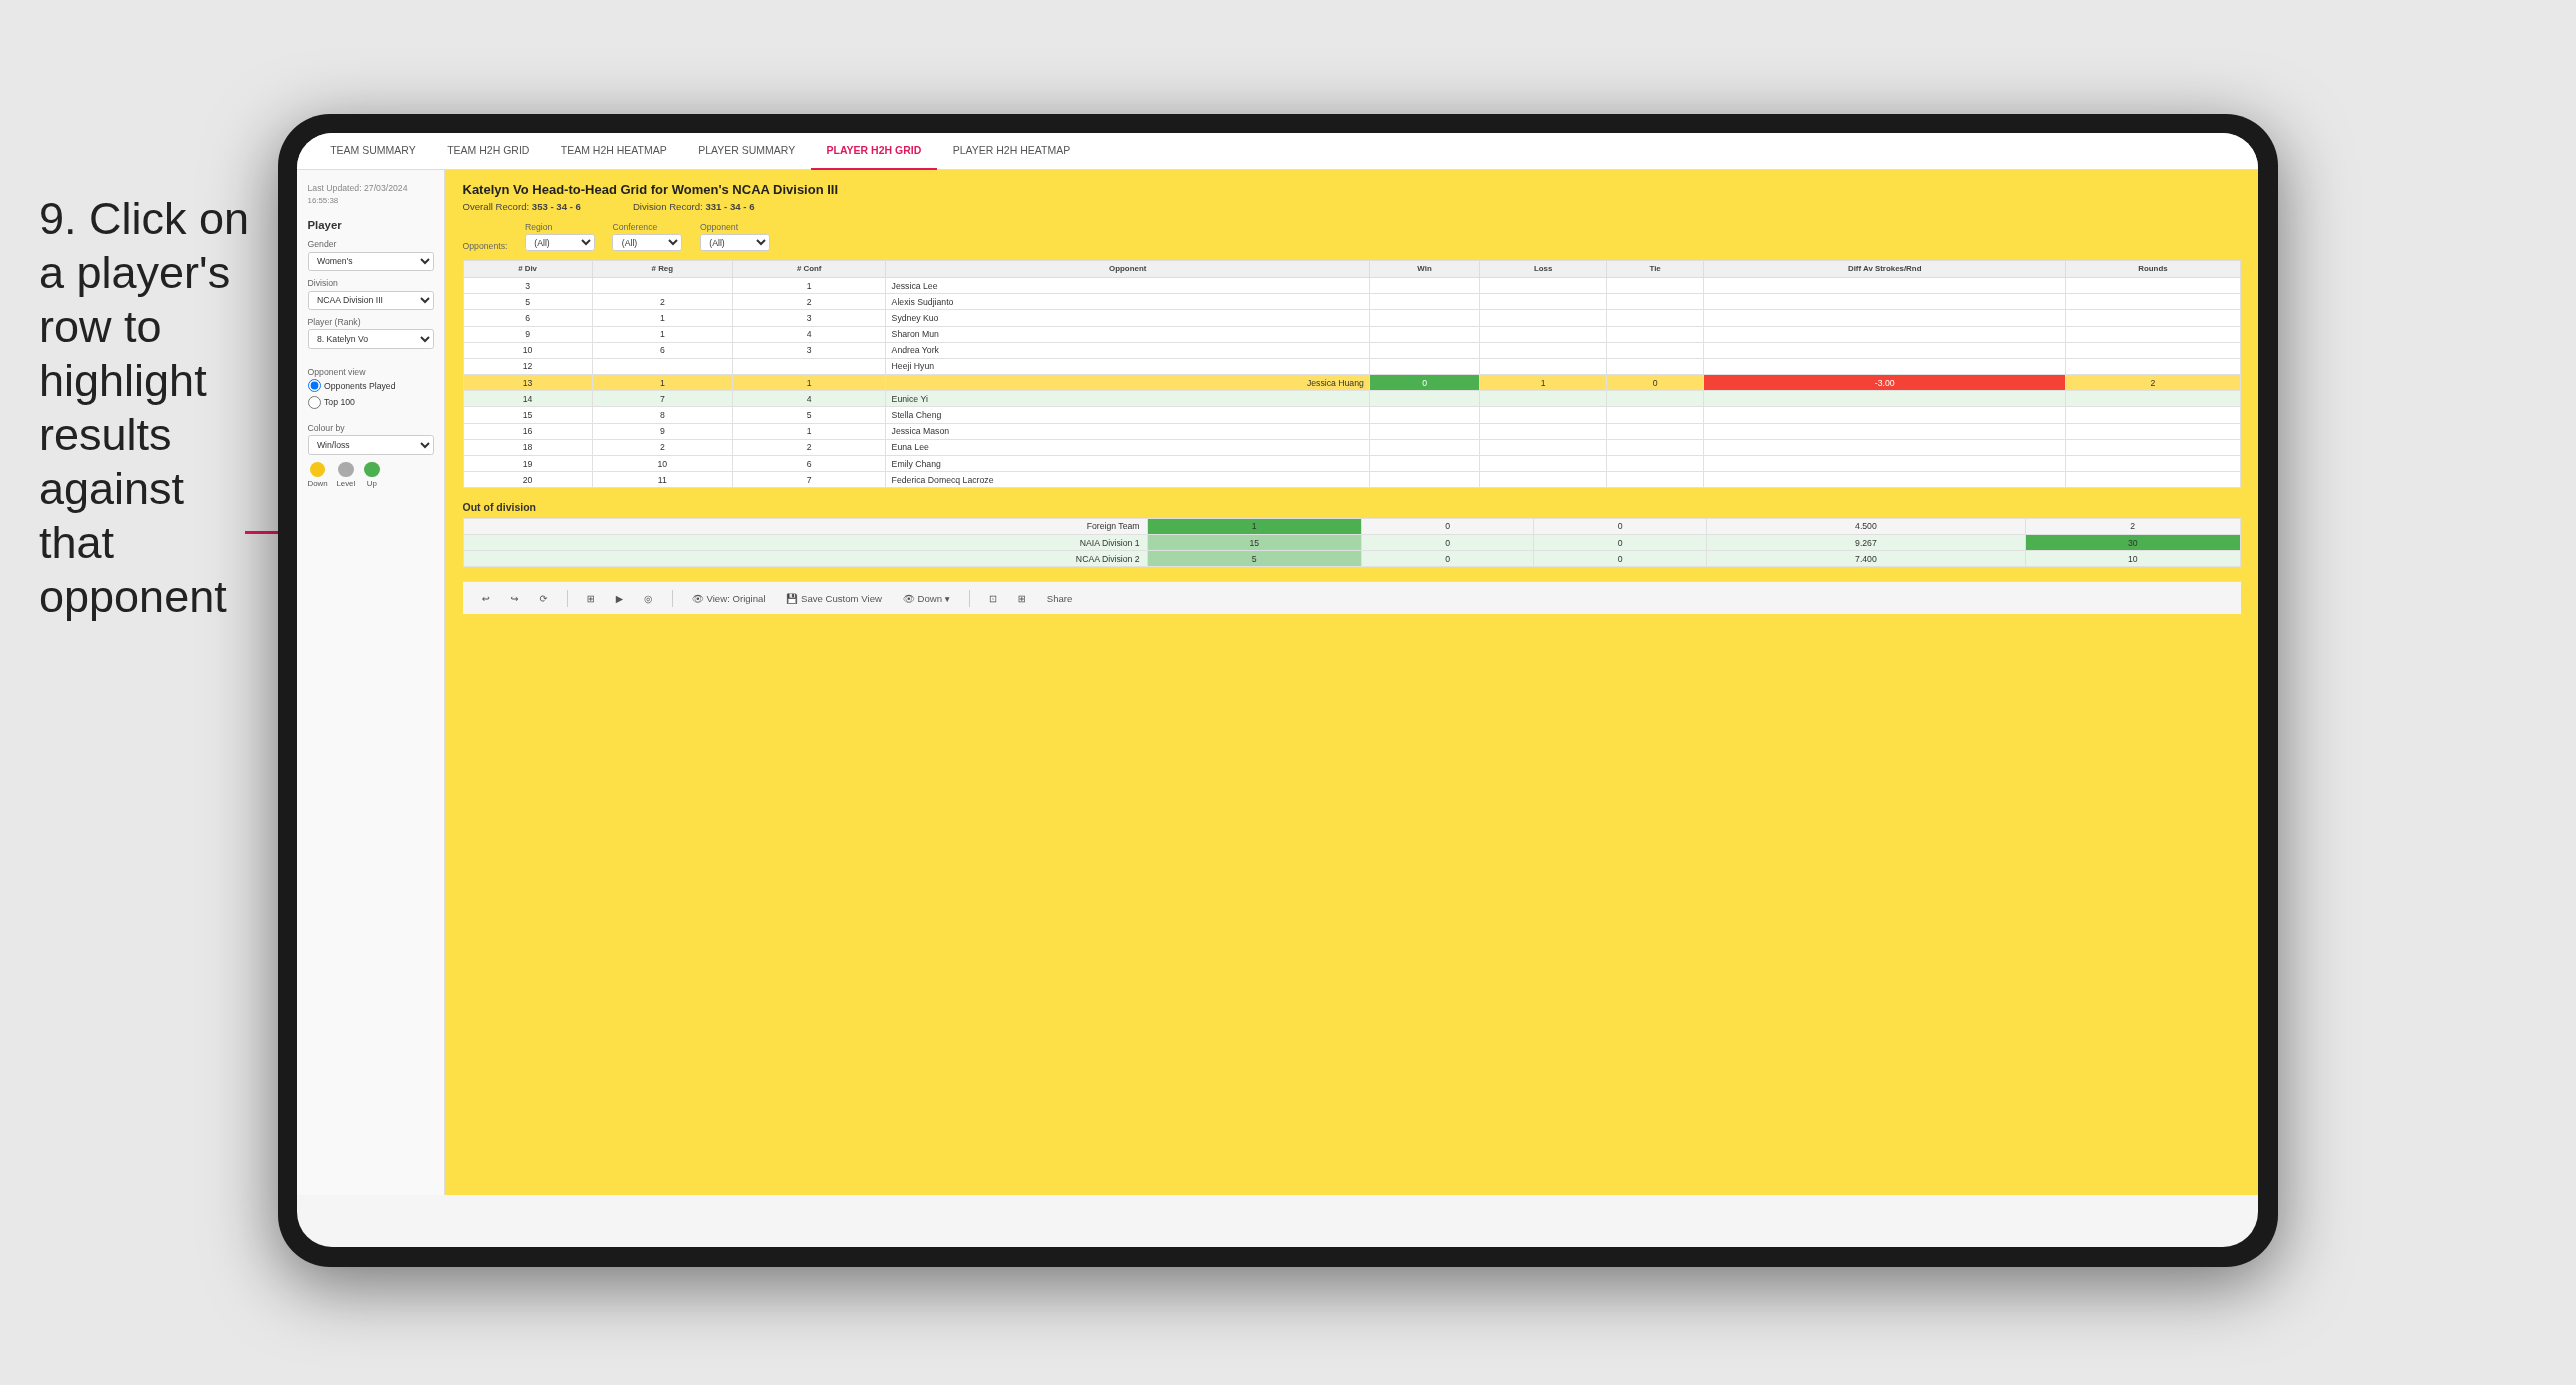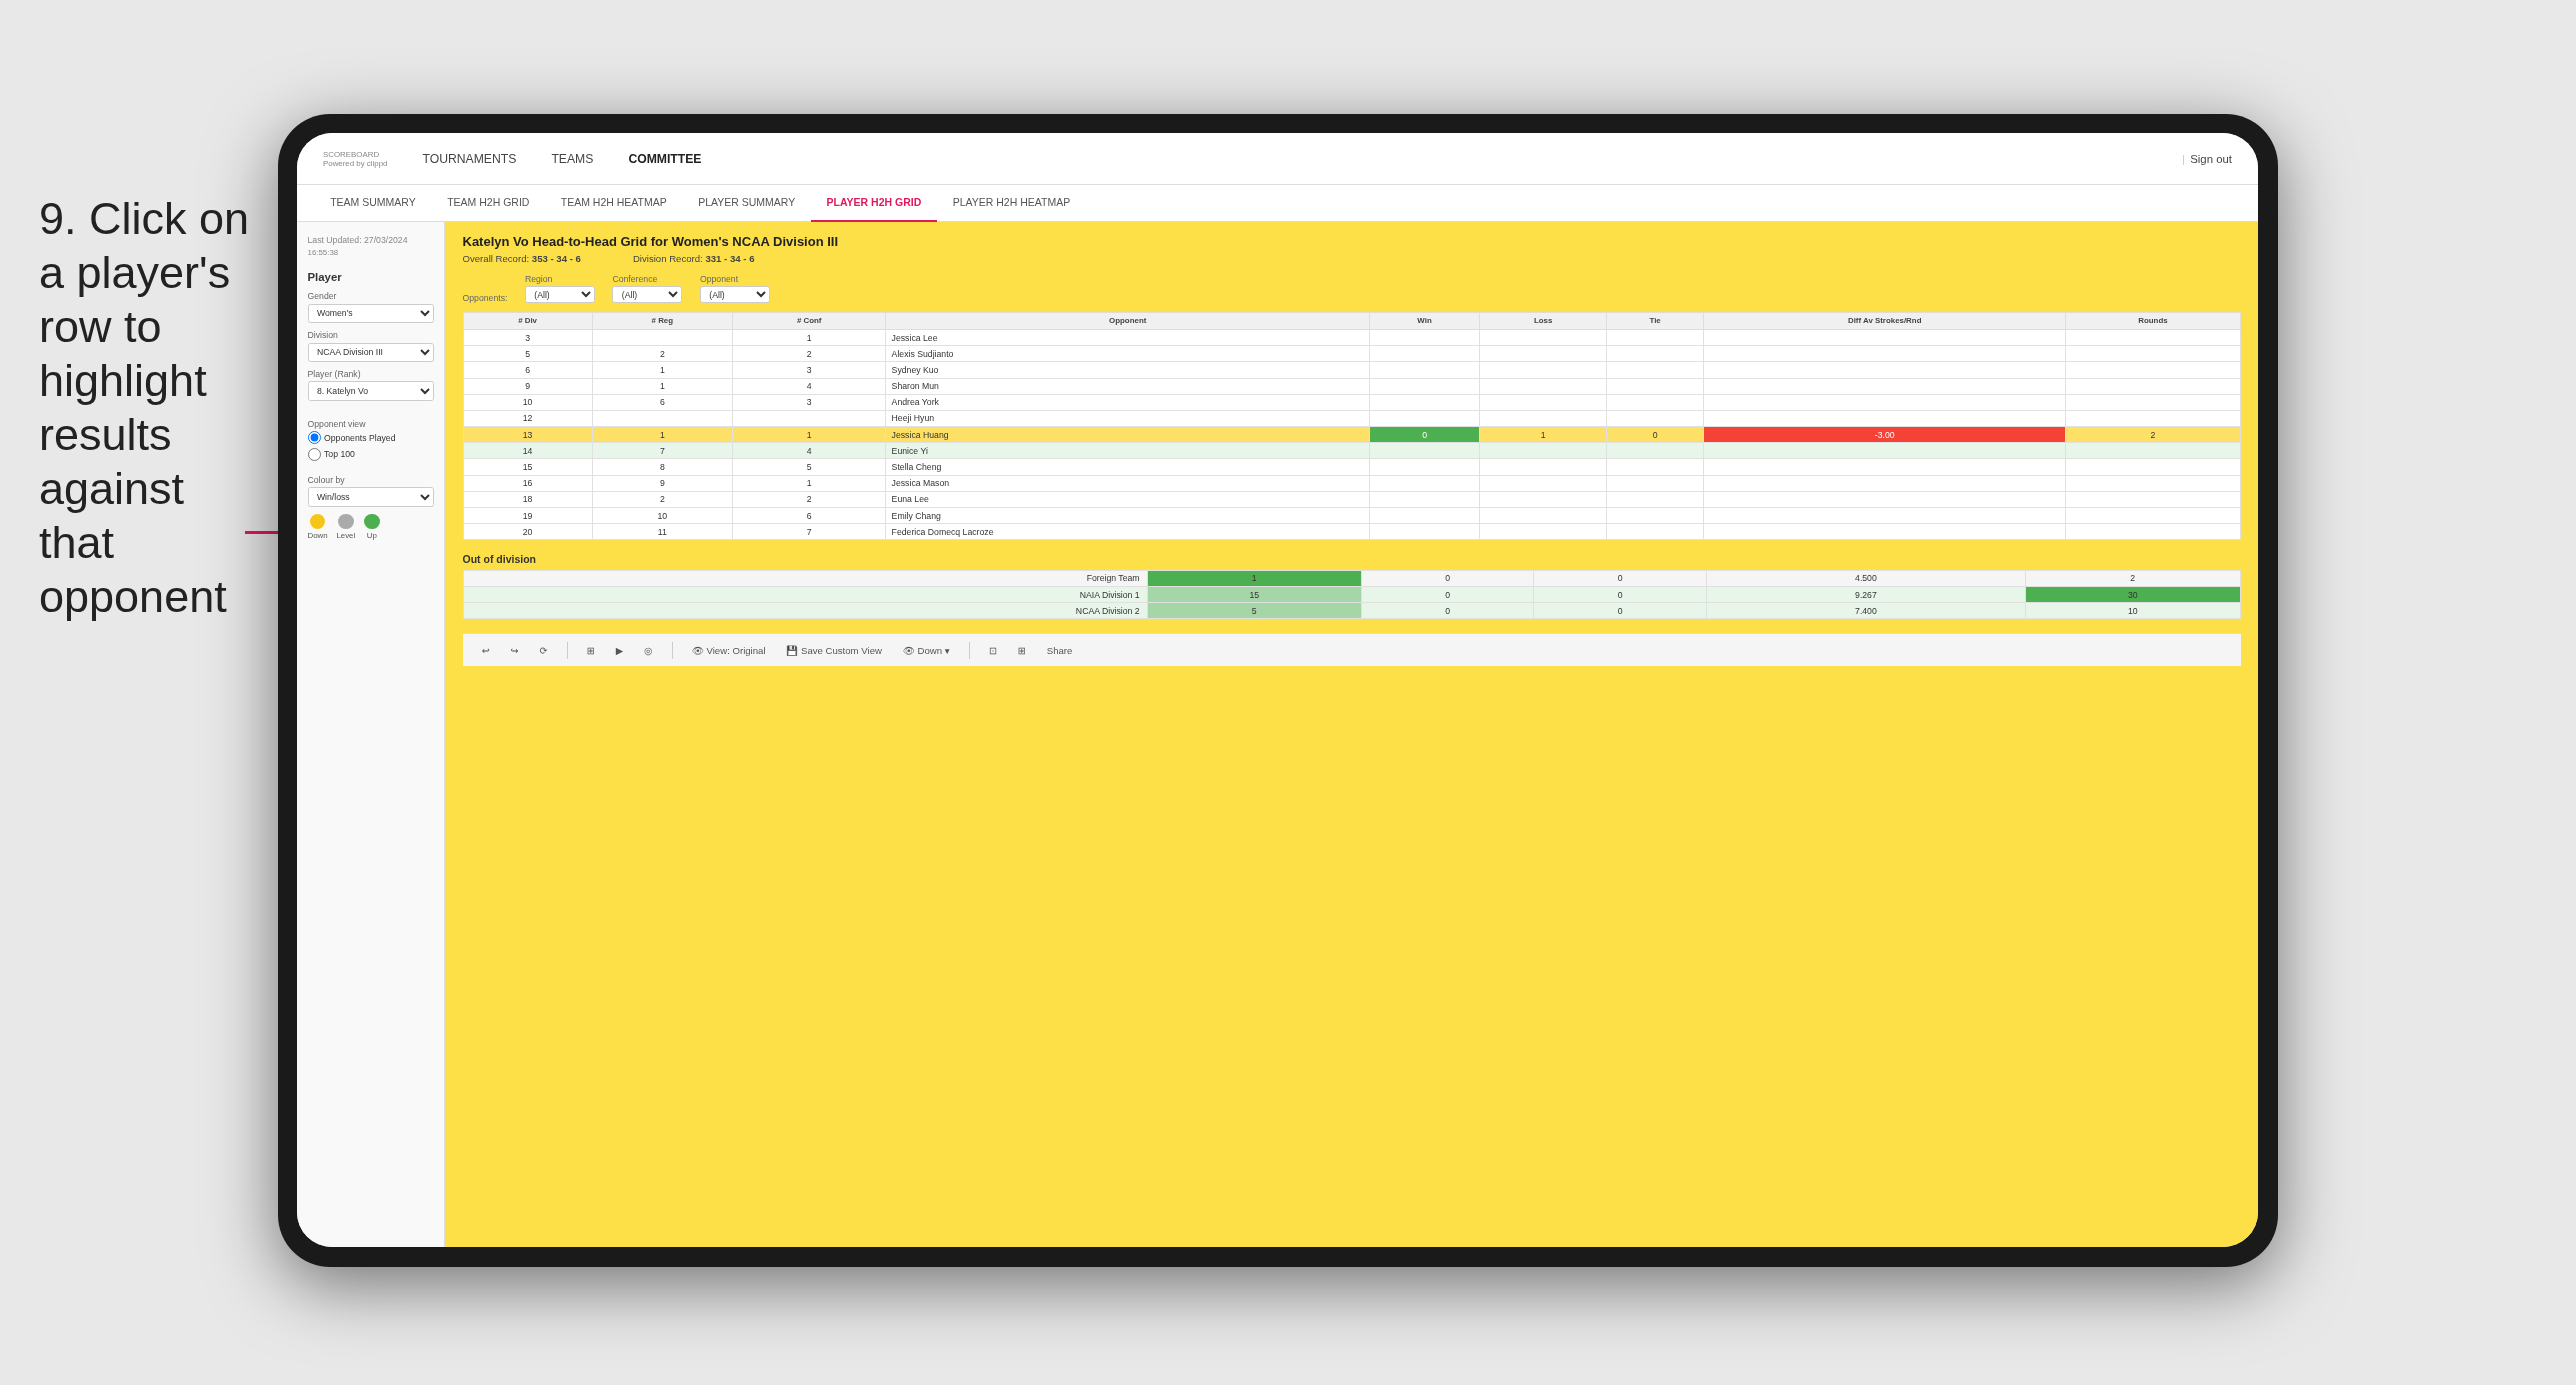--- a/index.html
+++ b/index.html
@@ -368,35 +368,20 @@
 </div>
 
 <div class="arrow-container">
   <div class="arrow-line"></div>
   <div class="arrow-head"></div>
 </div>
 
 <div class="tablet-frame">
   <div class="tablet-screen">
 
-    <div class="nav-bar">
-      <div class="logo">
-        <span>SCOREBOARD</span>
-        <span>Powered by clippd</span>
-      </div>
-      <div class="nav-items">
-        <div class="nav-item">TOURNAMENTS</div>
-        <div class="nav-item">TEAMS</div>
-        <div class="nav-item active">COMMITTEE</div>
-      </div>
-      <div style="display:flex;align-items:center;gap:5.2px;">
-        <span style="color:#ccc;font-size:11.4px;">|</span>
-        <div class="sign-out">Sign out</div>
-      </div>
-    </div>
 
     <div class="sub-nav">
       <div class="sub-nav-item">TEAM SUMMARY</div>
       <div class="sub-nav-item">TEAM H2H GRID</div>
       <div class="sub-nav-item">TEAM H2H HEATMAP</div>
       <div class="sub-nav-item">PLAYER SUMMARY</div>
       <div class="sub-nav-item active">PLAYER H2H GRID</div>
       <div class="sub-nav-item">PLAYER H2H HEATMAP</div>
     </div>
 
@@ -577,21 +562,21 @@
                 <td style="background: rgb(255, 255, 255);"></td>
                 <td style="background: rgb(255, 255, 255);"></td>
                 <td style="background: rgb(255, 255, 255);"></td>
                 <td style="background: rgb(255, 255, 255);"></td>
                 <td style="background: rgb(255, 255, 255);"></td>
               </tr>
               <tr style="background: rgb(255, 224, 102);">
                 <td style="background: rgb(255, 224, 102);">13</td>
                 <td style="background: rgb(255, 224, 102);">1</td>
                 <td style="background: rgb(255, 224, 102);">1</td>
-                <td style="text-align: left; background: rgb(255, 224, 102);">Jessica Huang</td>
+                <td style="text-align: right; background: rgb(255, 224, 102);">Jessica Huang</td>
                 <td style="background: rgb(76, 175, 80); color: white;">0</td>
                 <td style="background: rgb(255, 224, 102);">1</td>
                 <td style="background: rgb(255, 224, 102);">0</td>
                 <td style="background: rgb(244, 67, 54); color: white;">-3.00</td>
                 <td style="background: rgb(255, 224, 102);">2</td>
               </tr>
               <tr style="background: rgb(232, 245, 233);">
                 <td style="background: rgb(232, 245, 233);">14</td>
                 <td style="background: rgb(232, 245, 233);">7</td>
                 <td style="background: rgb(232, 245, 233);">4</td>

